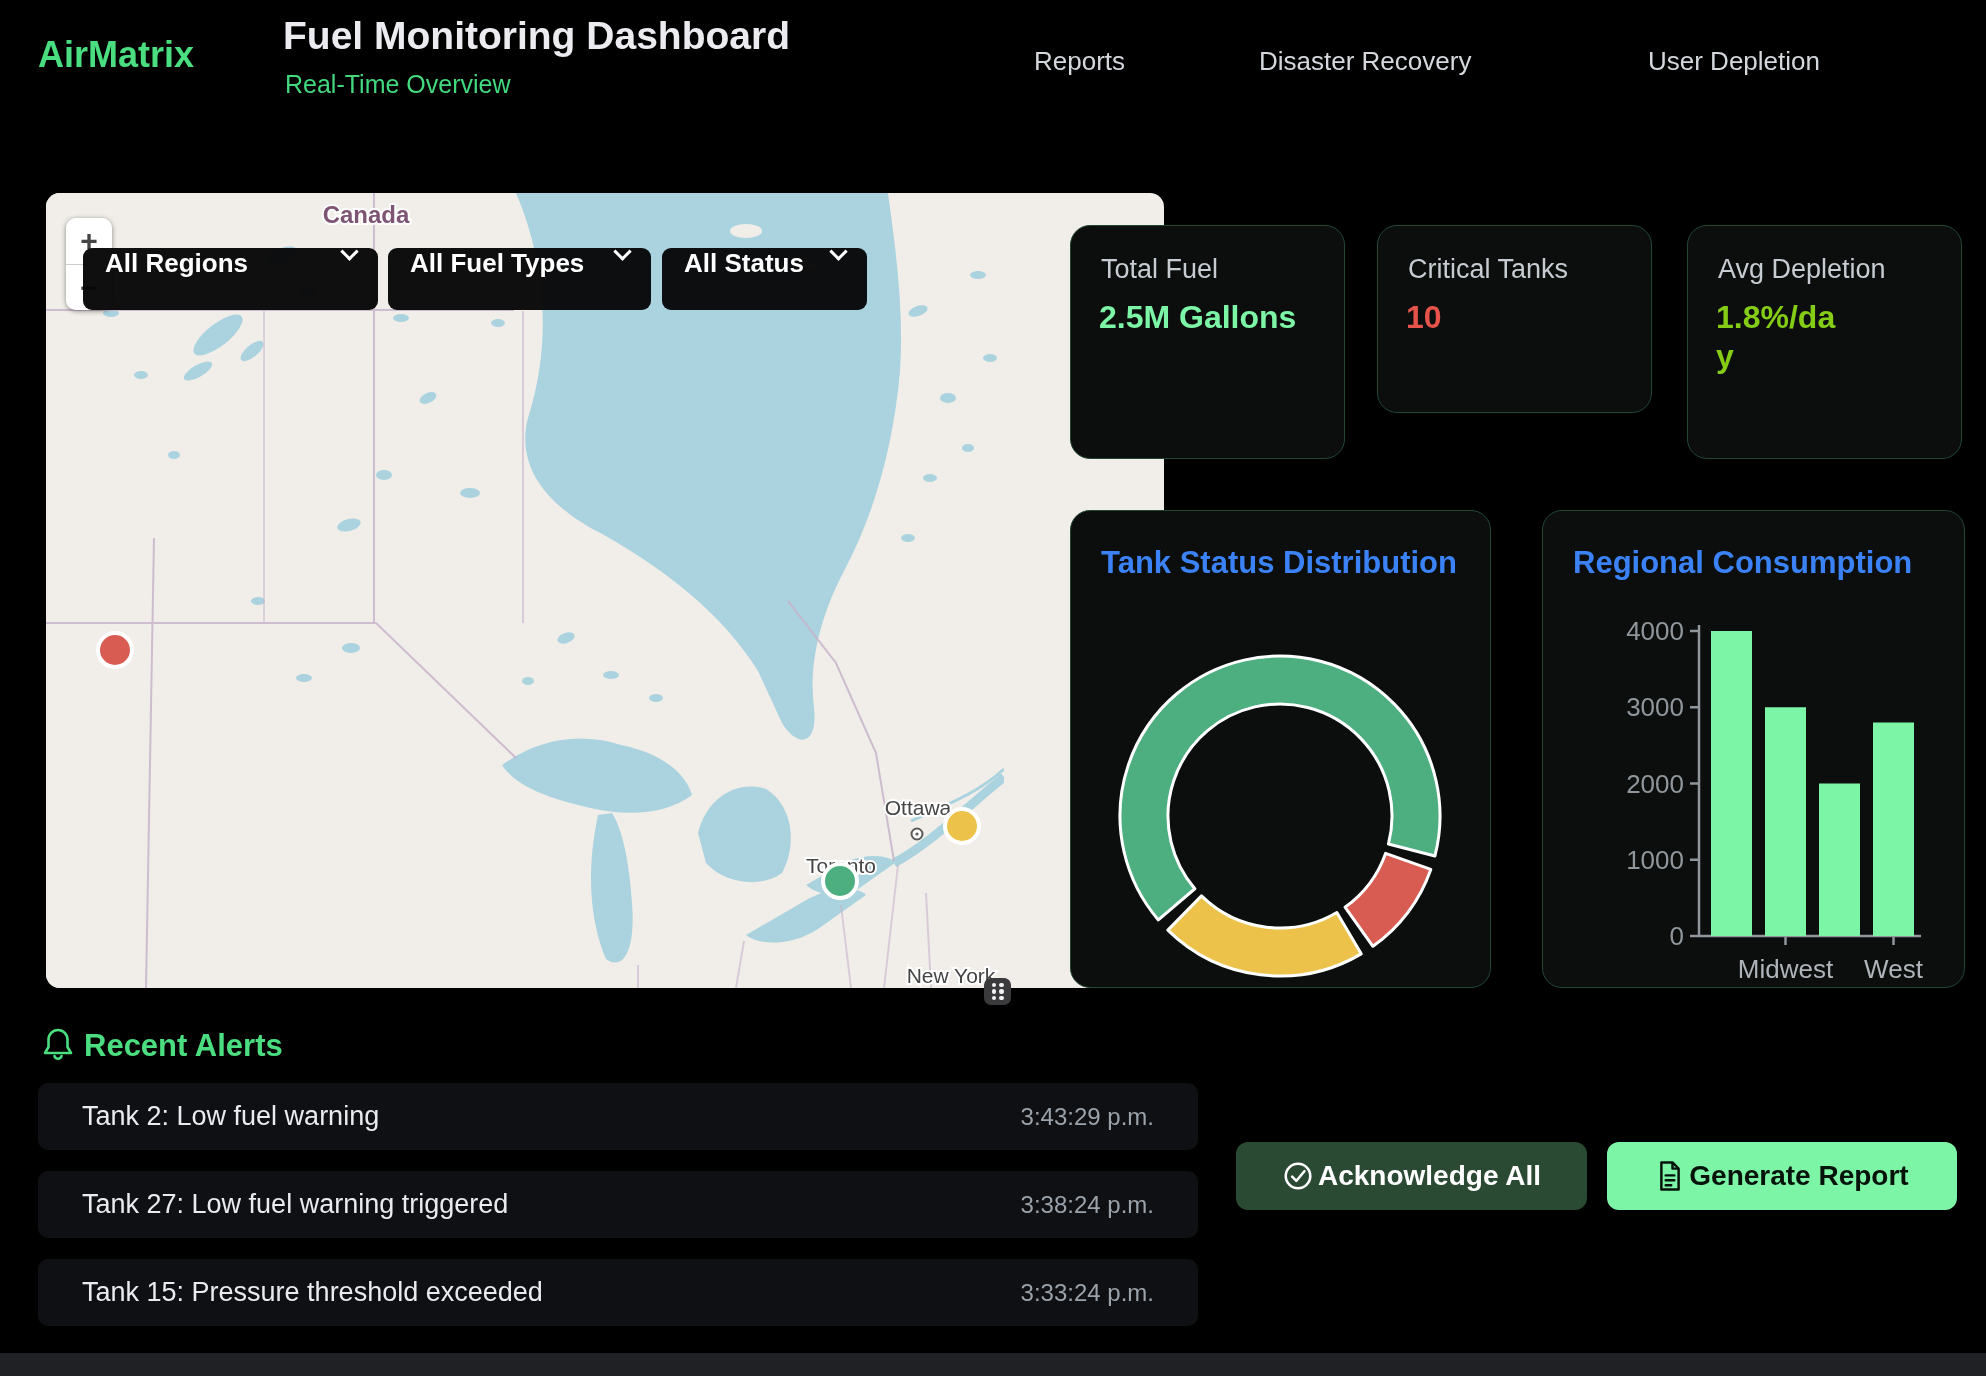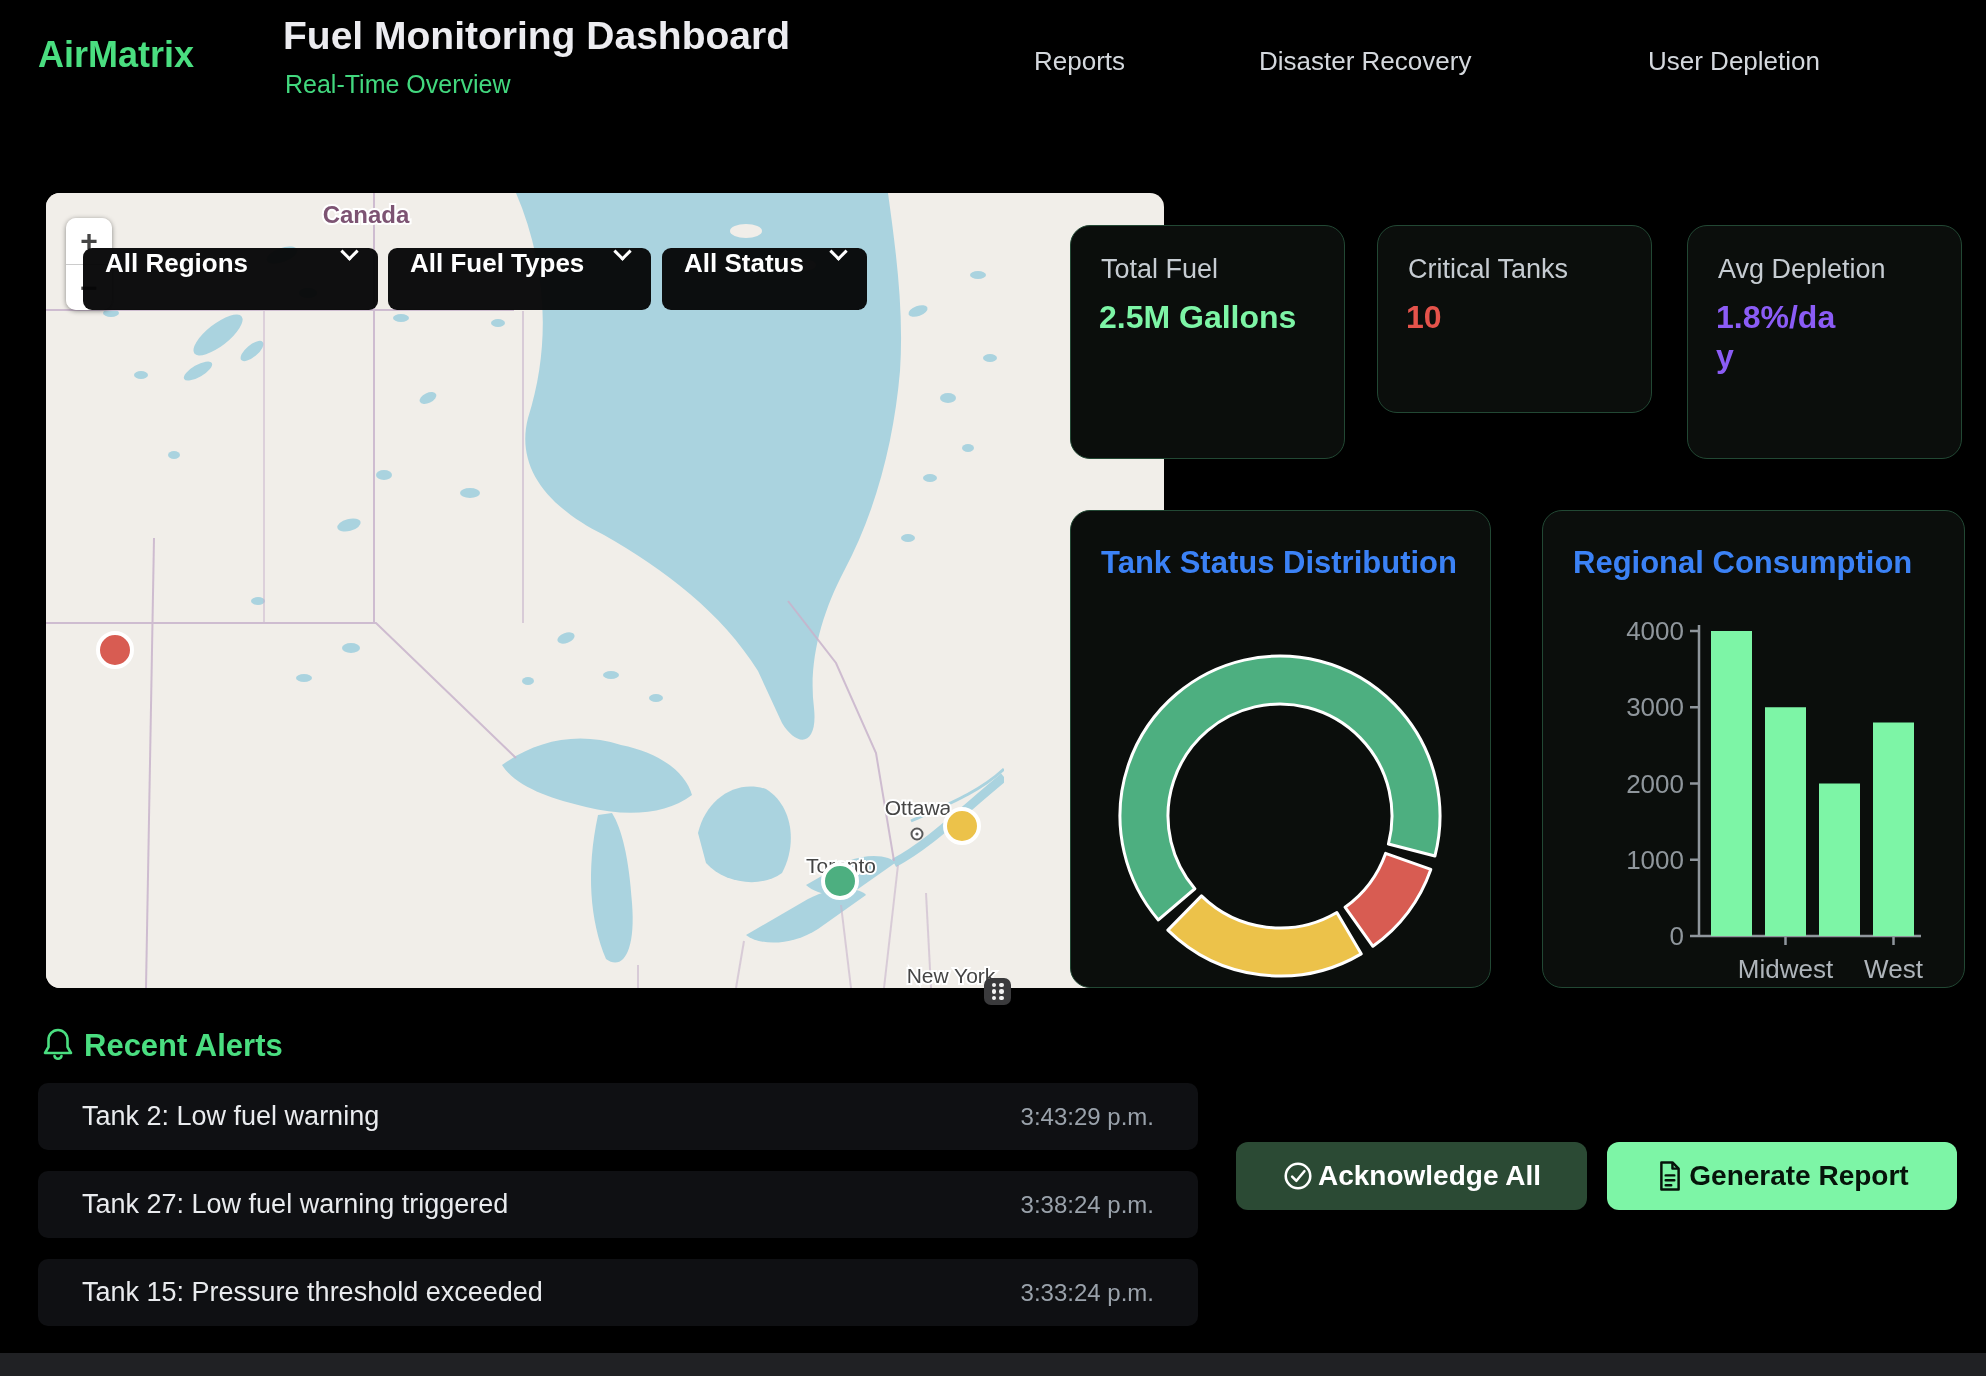--- a/index.html
+++ b/index.html
@@ -177,21 +177,21 @@
   <div class="card" style="left:1030px;top:225px;width:275px;height:234px">
     <div class="stat-label">Total Fuel</div>
     <div class="stat-value" style="color:#7df5a6;width:220px">2.5M Gallons</div>
   </div>
   <div class="card" style="left:1337px;top:225px;width:275px;height:188px">
     <div class="stat-label">Critical Tanks</div>
     <div class="stat-value" style="color:#e5534b">10</div>
   </div>
   <div class="card" style="left:1647px;top:225px;width:275px;height:234px">
     <div class="stat-label">Avg Depletion</div>
-    <div class="stat-value" style="color:#8b5cf6;width:135px">1.8%/day</div>
+    <div class="stat-value" style="color:#84cc16;width:135px">1.8%/day</div>
   </div>
 
   <div class="card" style="left:1030px;top:510px;width:421px;height:478px">
     <div class="card-title">Tank Status Distribution</div>
     <svg width="421" height="478" viewBox="0 0 421 478" style="position:absolute;left:0;top:0">
         <path d="M 87.3350455039951 408.9116877328295 A 160 160 0 1 1 363.9036224604972 345.0608006487106 L 317.43253572234806 333.04256045409744 A 112 112 0 1 0 123.83453185279657 377.7381814129806 Z" fill="#4daf80" stroke="#ffffff" stroke-width="3" stroke-linejoin="round"></path>
         <path d="M 359.82263857474857 358.40909747740335 A 160 160 0 0 1 301.91247291375043 435.25848293701097 L 274.0387310396253 396.1809380559077 A 112 112 0 0 0 314.575847002324 342.3863682341823 Z" fill="#d85c52" stroke="#ffffff" stroke-width="3" stroke-linejoin="round"></path>
         <path d="M 290.20613807371257 442.86066567064415 A 160 160 0 0 1 96.85451771202395 419.12007186466917 L 130.49816239841675 384.8840503052684 A 112 112 0 0 0 265.8442966515988 401.5024659694509 Z" fill="#ecc24a" stroke="#ffffff" stroke-width="3" stroke-linejoin="round"></path>
       </svg>
   </div>

